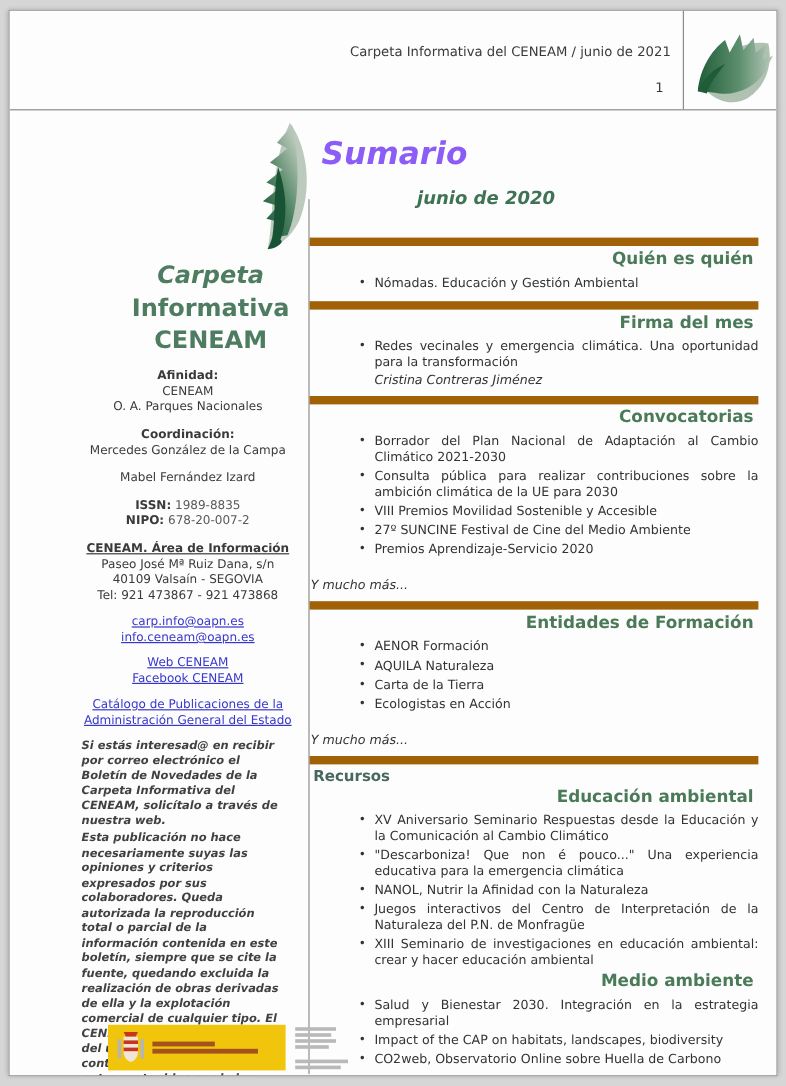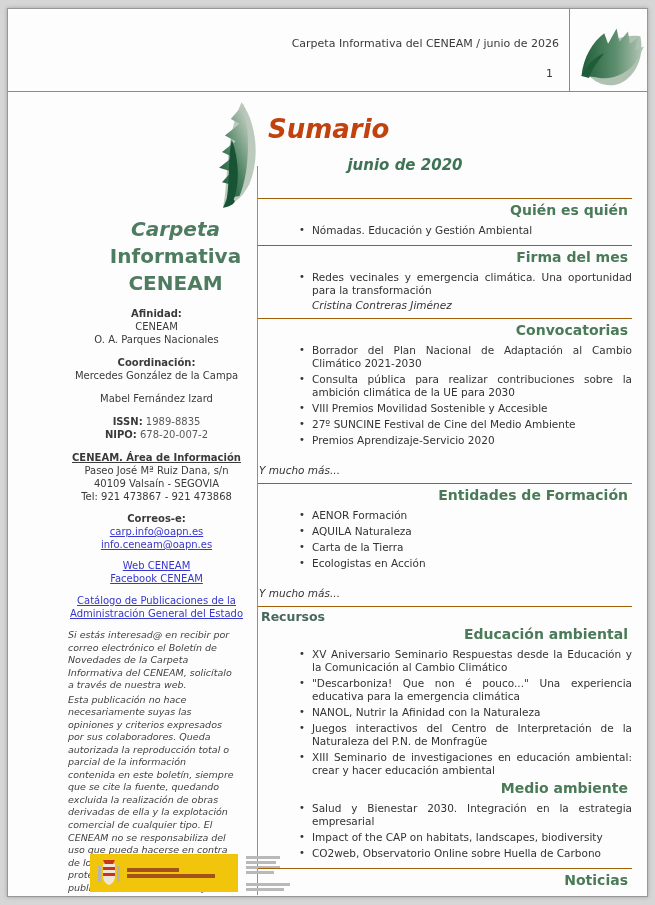--- a/index.html
+++ b/index.html
@@ -28,52 +28,52 @@
   .idnums{margin-top:10px;line-height:1.3;}
   .idnums .val{color:#5a5a5a;}
   .addr{margin-top:10px;line-height:1.3;}
   .addr-title{font-weight:bold;text-decoration:underline;}
   .mailblock{margin-top:9px;line-height:1.3;}
   a.lnk{color:#3737cc;text-decoration:underline;cursor:pointer;}
   .weblinks{margin-top:8px;line-height:1.3;}
   .catalog{margin-top:9px;line-height:1.3;}
   .notes{margin-top:9px;padding:0 6px 0 60px;text-align:left;font-style:italic;
          font-size:9.5px;line-height:1.32;color:#414141;}
-  .notes p{margin:0 16px 2px 0;}
+  .notes p{margin:0 16px 2px 0;font-weight:bold;}
   
   .ministry{position:absolute;left:82px;bottom:4px;display:flex;align-items:flex-start;}
   .min-yellow{width:148px;height:38px;background:#f2c50d;display:flex;align-items:center;padding:0 6px;box-sizing:border-box;}
   .min-text{margin-left:5px;}
   .min-bar{height:4px;background:#8a2b20;margin:2px 0;opacity:.75;}
   .gray-text{margin-left:8px;width:56px;}
   .gbar{height:3px;background:#b9b9b9;margin:2px 0;}
   .gbar.sp{margin-top:9px;}
   
   .content{position:absolute;left:250px;top:0;right:0;bottom:0;padding-right:15px;}
-  .sumario{margin:22px 0 0 10px;font-size:26px;font-weight:bold;font-style:italic;color:#c2410c;}
+  .sumario{margin:22px 0 0 10px;font-size:26px;font-weight:bold;font-style:italic;color:#8b5cf6;}
   .subtitle{text-align:center;padding-right:80px;margin:12px 0 24px;font-size:15px;font-weight:bold;
             font-style:italic;color:#3e7354;}
-  .section{border-top:1px solid #a16207;padding:1px 0 7px;}
+  .section{border-top:7px solid #a16207;padding:1px 0 7px;}
   .section-header{text-align:right;color:#4a7a58;font-weight:bold;font-size:14px;padding:2px 4px 4px 0;}
   .subsection-header{border:none;}
   .section-label{color:#48685c;font-weight:bold;font-size:12.5px;padding:1px 0 0 3px;}
   .bullet-item{display:flex;font-size:10.5px;line-height:1.24;color:#333;padding:1.5px 0;}
   .bullet-marker{width:13px;margin-left:41px;flex-shrink:0;font-size:10px;}
   .bullet-text{flex:1;text-align:justify;}
   .author{font-style:italic;font-size:10.5px;color:#333;margin-left:54px;padding-top:1px;}
   .more{font-style:italic;font-size:10.5px;color:#333;margin:16px 0 0 1px;}
 </style>
 </head>
 <body>
 
 <div class="page">
 
   <div class="header-row">
     <div class="header-main">
-      <div class="header-title">Carpeta Informativa del CENEAM / junio de 2026</div>
+      <div class="header-title">Carpeta Informativa del CENEAM / junio de 2021</div>
       <div class="header-pagenum">1</div>
     </div>
     <div class="header-logo-box">
       <svg width="74" height="82" viewBox="0 0 78 86">
         <defs>
           <linearGradient id="lg1" x1="0" y1="0" x2="1" y2="0">
             <stop offset="0" stop-color="#1f5c38"></stop>
               <stop offset=".55" stop-color="#5d8f6e"></stop>
               <stop offset="1" stop-color="#b9c9bb"></stop>
           </linearGradient>
@@ -130,21 +130,20 @@
         </div>
 
         <div class="addr">
           <div class="addr-title">CENEAM. Área de Información</div>
           <div>Paseo José Mª Ruiz Dana, s/n</div>
           <div>40109 Valsaín - SEGOVIA</div>
           <div>Tel: 921 473867 - 921 473868</div>
         </div>
 
         <div class="mailblock">
-          <div class="cred-label">Correos-e:</div>
           <div><a class="lnk">carp.info@oapn.es</a></div>
           <div><a class="lnk">info.ceneam@oapn.es</a></div>
         </div>
 
         <div class="weblinks">
           <div><a class="lnk">Web CENEAM</a></div>
           <div><a class="lnk">Facebook CENEAM</a></div>
         </div>
 
         <div class="catalog">

